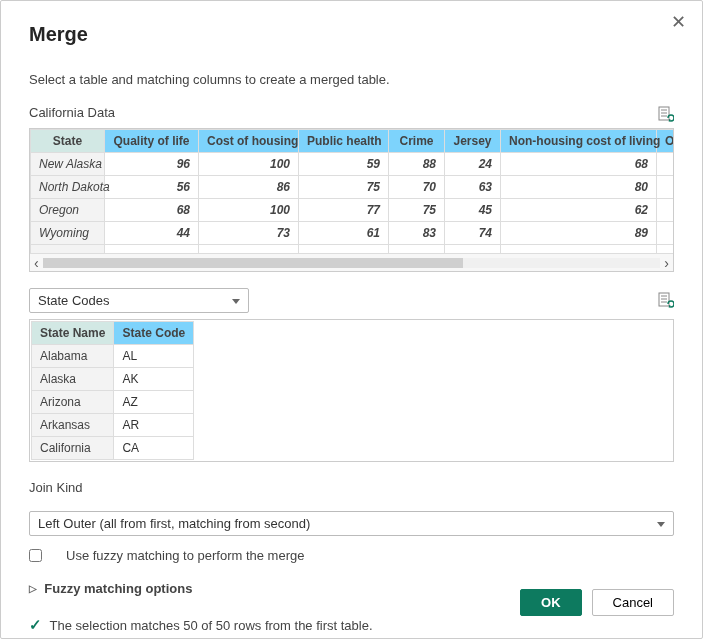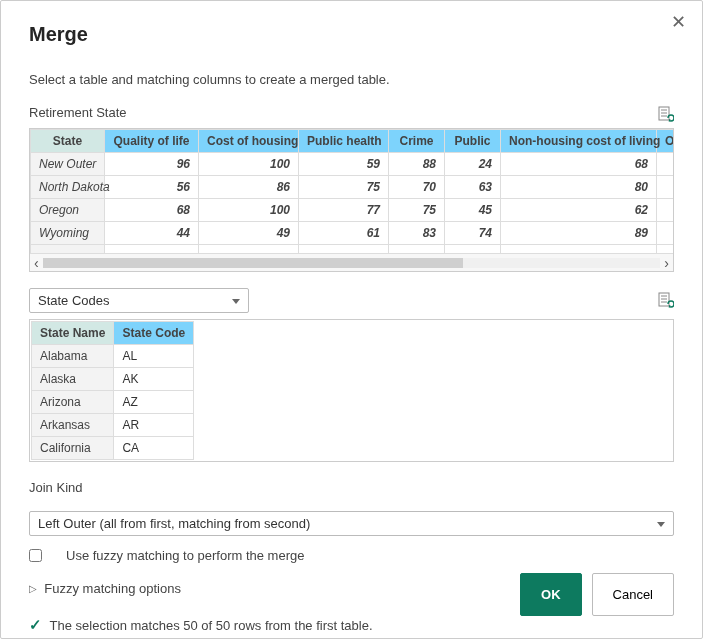--- a/index.html
+++ b/index.html
@@ -182,20 +182,21 @@
     font-size: 13px;
     color: #444;
   }
   .checkbox-row input { margin:0; }
 
   .expander {
     margin-top: 18px;
     font-size: 13px;
     color: #444;
     cursor: pointer;
+    font-weight: bold;
   }
   .expander::before {
     content: "▷";
     font-size: 10px;
     margin-right: 4px;
     color: #666;
     display:inline-block;
     transform: translateY(-1px);
   }
 
@@ -216,21 +217,21 @@
   .button-row {
     position: absolute;
     bottom: 22px;
     right: 28px;
     display: flex;
     gap: 10px;
   }
   .btn {
     border: 1px solid #bbb;
     background: #fff;
-    padding: 13px 20px;
+    padding: 5px 20px;
     font-size: 13px;
     border-radius: 2px;
     cursor: pointer;
   }
   .btn-primary {
     background: #0d7a5f;
     border-color: #0d7a5f;
     color: #fff;
     font-weight: 600;
   }
@@ -239,21 +240,21 @@
 <body>
 
 <div class="dialog">
 
   <div class="close-x">✕</div>
 
   <div class="title">Merge</div>
   <div class="subtitle">Select a table and matching columns to create a merged table.</div>
 
   <div class="table-header-row">
-    <div class="section-label">Retirement State</div>
+    <div class="section-label">California Data</div>
     <span class="refresh-icon">
       <svg width="16" height="18" viewBox="0 0 16 18">
         <rect x="1" y="1" width="10" height="13" fill="none" stroke="#888" stroke-width="1"></rect>
         <path d="M3 4 h6 M3 7 h6 M3 10 h6" stroke="#888" stroke-width="1"></path>
         <path d="M10 12 a3 3 0 1 1 3 3" fill="none" stroke="#0d7a5f" stroke-width="1.4"></path>
         <path d="M13 15 l-1.5 -0.2 l0.4 -1.5" fill="none" stroke="#0d7a5f" stroke-width="1.4"></path>
       </svg>
     </span>
   </div>
 
@@ -269,28 +270,28 @@
         <col style="width:156px">
           <col style="width:24px">
       </colgroup>
       <thead>
         <tr>
           <th class="selected">State</th>
           <th>Quality of life</th>
           <th>Cost of housing</th>
           <th>Public health</th>
           <th>Crime</th>
-          <th>Public</th>
+          <th>Jersey</th>
           <th>Non-housing cost of living</th>
           <th>Ov</th>
         </tr>
       </thead>
       <tbody>
         <tr>
-          <td class="rowhead">New Outer</td>
+          <td class="rowhead">New Alaska</td>
           <td class="num">96</td>
           <td class="num">100</td>
           <td class="num">59</td>
           <td class="num">88</td>
           <td class="num">24</td>
           <td class="num">68</td>
           <td class="num"></td>
         </tr>
         <tr>
           <td class="rowhead">North Dakota</td>
@@ -308,21 +309,21 @@
           <td class="num">100</td>
           <td class="num">77</td>
           <td class="num">75</td>
           <td class="num">45</td>
           <td class="num">62</td>
           <td class="num"></td>
         </tr>
         <tr>
           <td class="rowhead">Wyoming</td>
           <td class="num">44</td>
-          <td class="num">49</td>
+          <td class="num">73</td>
           <td class="num">61</td>
           <td class="num">83</td>
           <td class="num">74</td>
           <td class="num">89</td>
           <td class="num"></td>
         </tr>
         <tr class="cut" style="height:6px">
           <td class="rowhead"></td>
           <td class="num"></td>
           <td class="num"></td>

